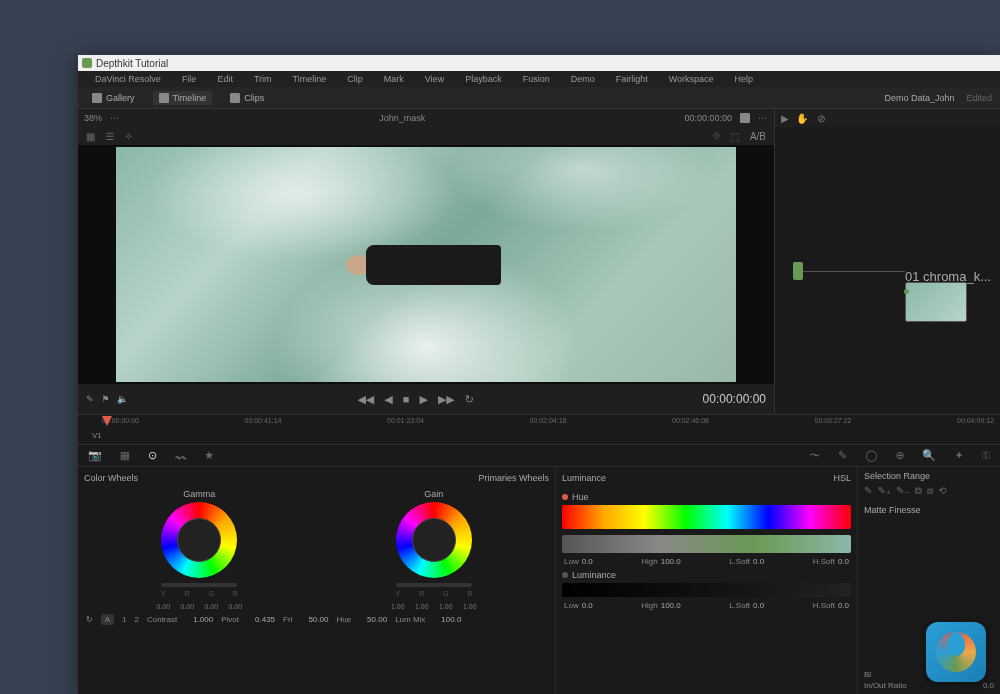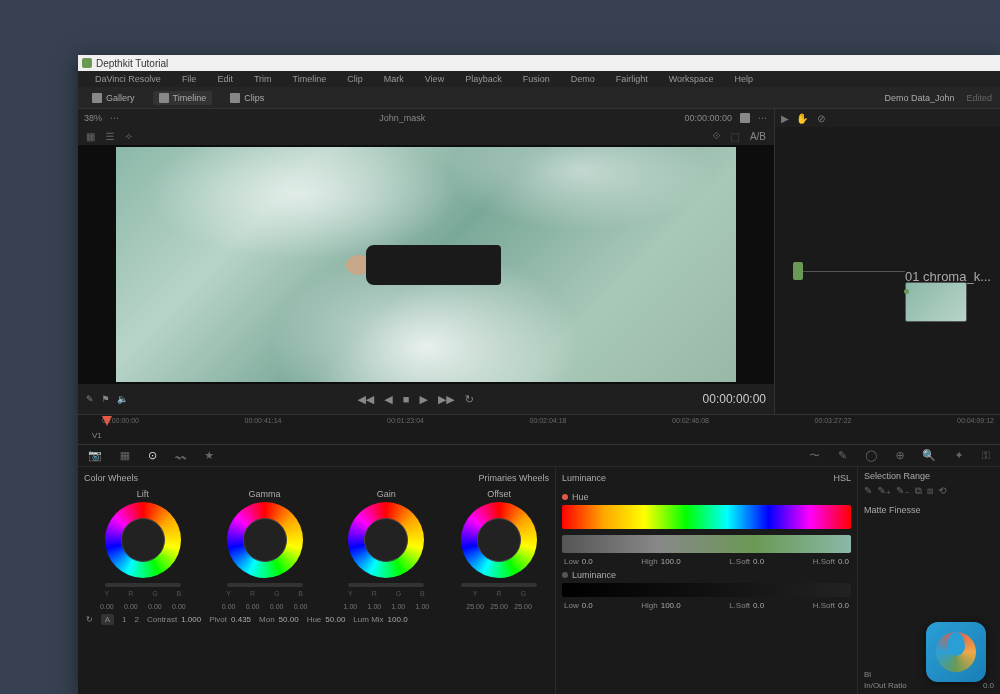--- a/index.html
+++ b/index.html
@@ -52,21 +52,21 @@
 .wheel-label { font-size:9px; color:#aaa; }
 .wheel { width:76px; height:76px; border-radius:50%; position:relative; background:conic-gradient(red,orange,yellow,lime,cyan,blue,magenta,red); }
 .wheel::after{content:"";position:absolute;left:50%;top:50%;transform:translate(-50%,-50%);width:42px;height:42px;border-radius:50%;background:#222;border:1px solid #444}
 .wheel-dot{position:absolute;left:50%;top:50%;transform:translate(-50%,-50%);width:6px;height:6px;border-radius:50%;background:#888}
 .wheel-slider{width:76px;height:4px;background:#333;border-radius:2px;margin-top:2px}
 .wheel-vals{display:flex;gap:2px;font-size:7px;color:#777;margin-top:3px}
 .wheel-vals span{width:22px;text-align:center}
 .headers-row{display:flex;gap:2px;font-size:7px;color:#555}
 .headers-row span{width:22px;text-align:center}
 .bottom-controls{display:flex;gap:8px;font-size:8px;color:#888;padding:4px 2px;align-items:center;flex-wrap:wrap}
-.bc-item{display:flex;gap:4px;align-items:center}
+.bc-item{display:flex;gap:16px;align-items:center}
 .bc-val{color:#aaa}
 .qualifier-panel { flex:1; display:flex; flex-direction:column; padding:4px 6px; border-right:1px solid #2a2a2a; }
 .hue-strip{height:24px;background:linear-gradient(to right,red,orange,yellow,lime,cyan,blue,magenta,red);border-radius:2px;margin:3px 0}
 .sat-strip{height:18px;background:linear-gradient(to right,#555,#888,#6a9955,#8bb8a8);border-radius:2px;margin:3px 0}
 .lum-strip{height:14px;background:linear-gradient(to right,#000,#222);border-radius:2px;margin:3px 0}
 .param-row{display:flex;justify-content:space-between;font-size:8px;color:#888;padding:1px 2px}
 .param-row .pv{color:#aaa;margin-left:3px}
 .section-label{font-size:9px;color:#aaa;display:flex;align-items:center;gap:4px;margin-top:3px}
 .dot-r{width:6px;height:6px;background:#e05a47;border-radius:50%}
 .dot-g{width:6px;height:6px;background:#555;border-radius:50%}
@@ -216,109 +216,73 @@
         <span class="ptab">⚿</span>
       </div>
       <div class="palettes">
         <div class="wheels-panel">
           <div class="panel-header">
             <span>Color Wheels</span>
             <span>Primaries Wheels</span>
           </div>
           <div class="wheels-row" id="wheels-container">
               <div class="wheel-item">
-                <div class="wheel-label">Lift</div>
+                <div class="wheel-label">Gamma</div>
                 <div class="wheel">
                   <div class="wheel-dot"></div>
                 </div>
                 <div class="wheel-slider"></div>
                 <div class="headers-row">
                   <span>Y</span>
                   <span>R</span>
                   <span>G</span>
                   <span>B</span>
                 </div>
                 <div class="wheel-vals">
                   <span>0.00</span>
                   <span>0.00</span>
                   <span>0.00</span>
                   <span>0.00</span>
                 </div>
               </div>
               <div class="wheel-item">
-                <div class="wheel-label">Gamma</div>
+                <div class="wheel-label">Gain</div>
                 <div class="wheel">
                   <div class="wheel-dot"></div>
                 </div>
                 <div class="wheel-slider"></div>
                 <div class="headers-row">
                   <span>Y</span>
                   <span>R</span>
                   <span>G</span>
                   <span>B</span>
                 </div>
                 <div class="wheel-vals">
-                  <span>0.00</span>
-                  <span>0.00</span>
-                  <span>0.00</span>
-                  <span>0.00</span>
-                </div>
-              </div>
-              <div class="wheel-item">
-                <div class="wheel-label">Gain</div>
-                <div class="wheel">
-                  <div class="wheel-dot"></div>
-                </div>
-                <div class="wheel-slider"></div>
-                <div class="headers-row">
-                  <span>Y</span>
-                  <span>R</span>
-                  <span>G</span>
-                  <span>B</span>
-                </div>
-                <div class="wheel-vals">
                   <span>1.00</span>
                   <span>1.00</span>
                   <span>1.00</span>
                   <span>1.00</span>
-                </div>
-              </div>
-              <div class="wheel-item">
-                <div class="wheel-label">Offset</div>
-                <div class="wheel">
-                  <div class="wheel-dot"></div>
-                </div>
-                <div class="wheel-slider"></div>
-                <div class="headers-row">
-                  <span>Y</span>
-                  <span>R</span>
-                  <span>G</span>
-                </div>
-                <div class="wheel-vals">
-                  <span>25.00</span>
-                  <span>25.00</span>
-                  <span>25.00</span>
                 </div>
               </div>
             </div>
           <div class="bottom-controls">
             <span>↻</span>
             <span style="background:#333;padding:1px 4px;border-radius:2px">A</span>
             <span>1</span>
             <span>2</span>
             <div class="bc-item">
                 <span>Contrast</span>
                 <span class="bc-val">1.000</span>
               </div>
             <div class="bc-item">
                 <span>Pivot</span>
                 <span class="bc-val">0.435</span>
               </div>
             <div class="bc-item">
-                <span>Mon</span>
+                <span>Fri</span>
                 <span class="bc-val">50.00</span>
               </div>
             <div class="bc-item">
                 <span>Hue</span>
                 <span class="bc-val">50.00</span>
               </div>
             <div class="bc-item">
                 <span>Lum Mix</span>
                 <span class="bc-val">100.0</span>
               </div>

